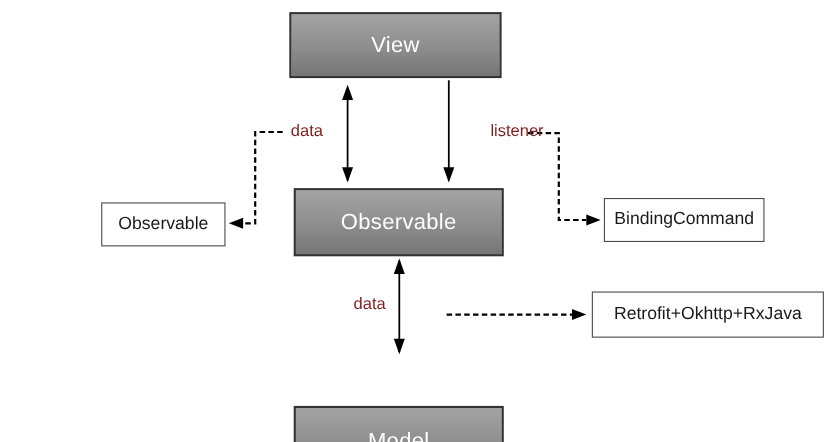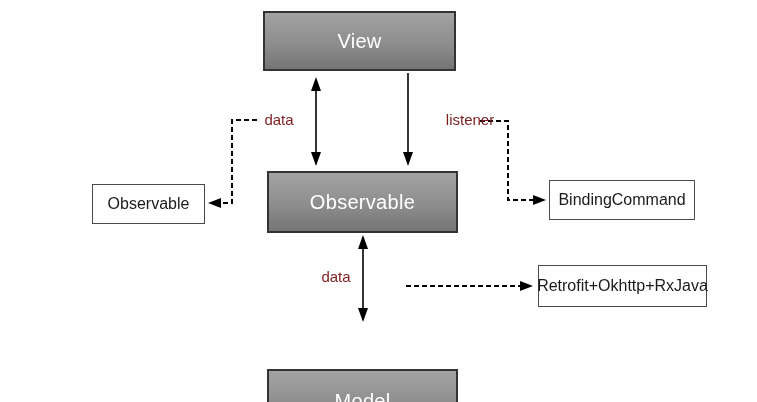--- a/index.html
+++ b/index.html
@@ -43,21 +43,21 @@
     color: #7f1d1d;
     font-size: 15px;
     text-align: center;
     white-space: nowrap;
   }
   #view-box      { left: 263px; top: 11px;  width: 193px; height: 60px; }
   #viewmodel-box { left: 267px; top: 171px; width: 191px; height: 62px; }
   #model-box     { left: 267px; top: 325px; width: 191px; height: 64px; margin-top: 44px; }
   #observable-box      { left: 92px;  top: 184px; width: 113px; height: 40px; }
   #bindingcommand-box  { left: 549px; top: 180px; width: 146px; height: 40px; }
-  #retrofit-box        { left: 538px; top: 265px; width: 169px; height: 42px; }
+  #retrofit-box        { left: 538px; top: 265px; width: 211px; height: 42px; }
   #label-data-top    { left: 259px; top: 111px; width: 40px; }
   #label-listener    { left: 414px; top: 111px; width: 64px; margin-left: 24px; }
   #label-data-bottom { left: 316px; top: 268px; width: 40px; }
   svg.connectors {
     position: absolute;
     left: 0; top: 0;
     width: 757px;
     height: 402px;
     pointer-events: none;
   }

